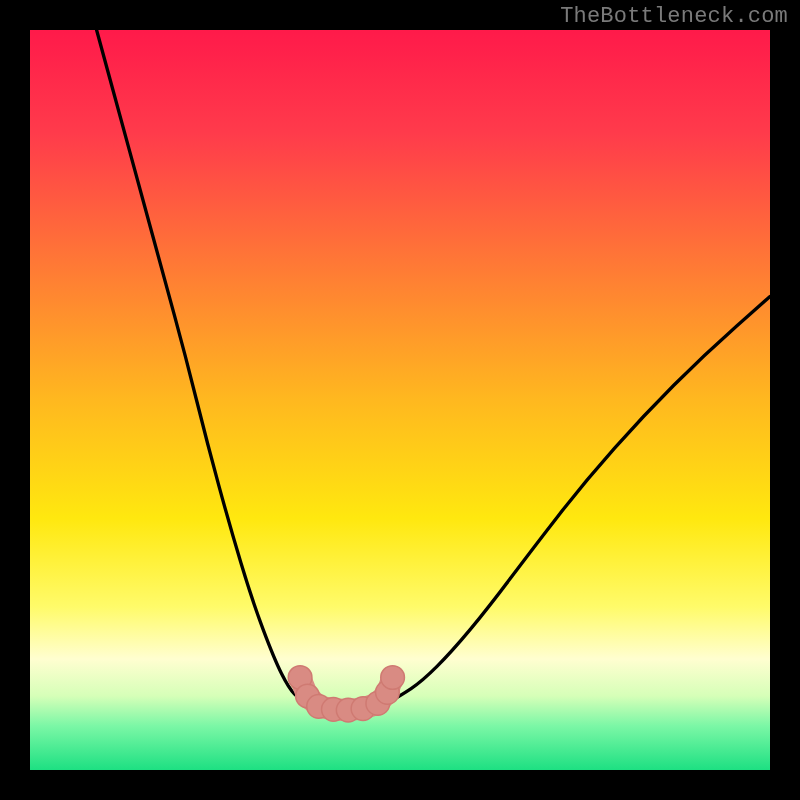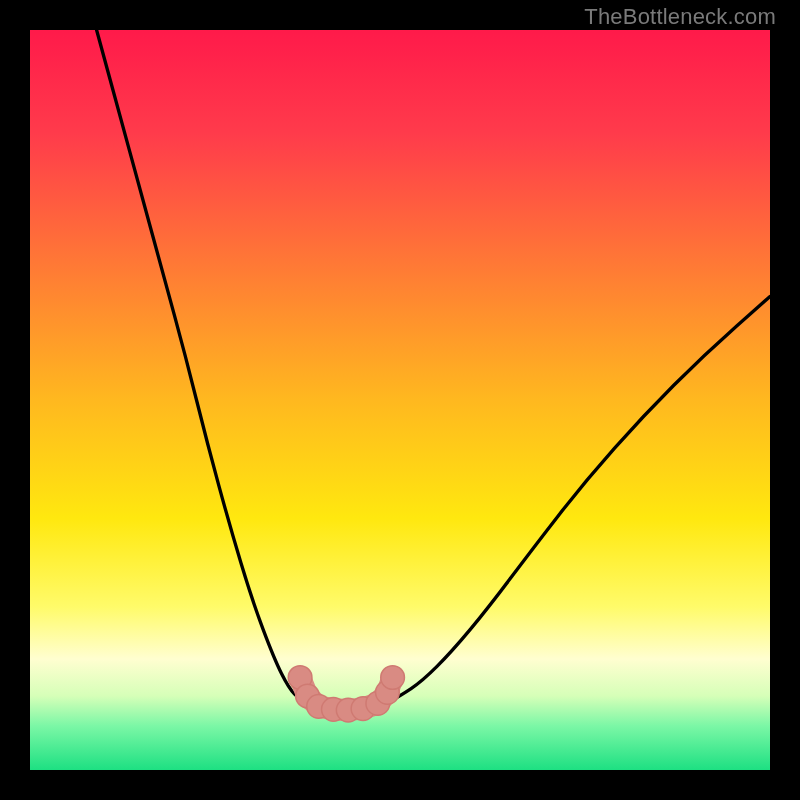--- a/index.html
+++ b/index.html
@@ -23,22 +23,22 @@
     height: 740px;
     overflow: hidden;
   }
   .gradient {
     position: absolute;
     inset: 0;
   }
   .watermark {
     position: absolute;
     top: 4px;
-    right: 24px;
-    font-family: Liberation Sans, sans-serif;
+    right: 12px;
+    font-family: Liberation Mono, monospace;
     font-size: 22px;
     font-weight: 400;
     color: #7a7a7a;
     letter-spacing: 0.2px;
   }
   svg.curves {
     position: absolute;
     inset: 0;
   }
 </style>

